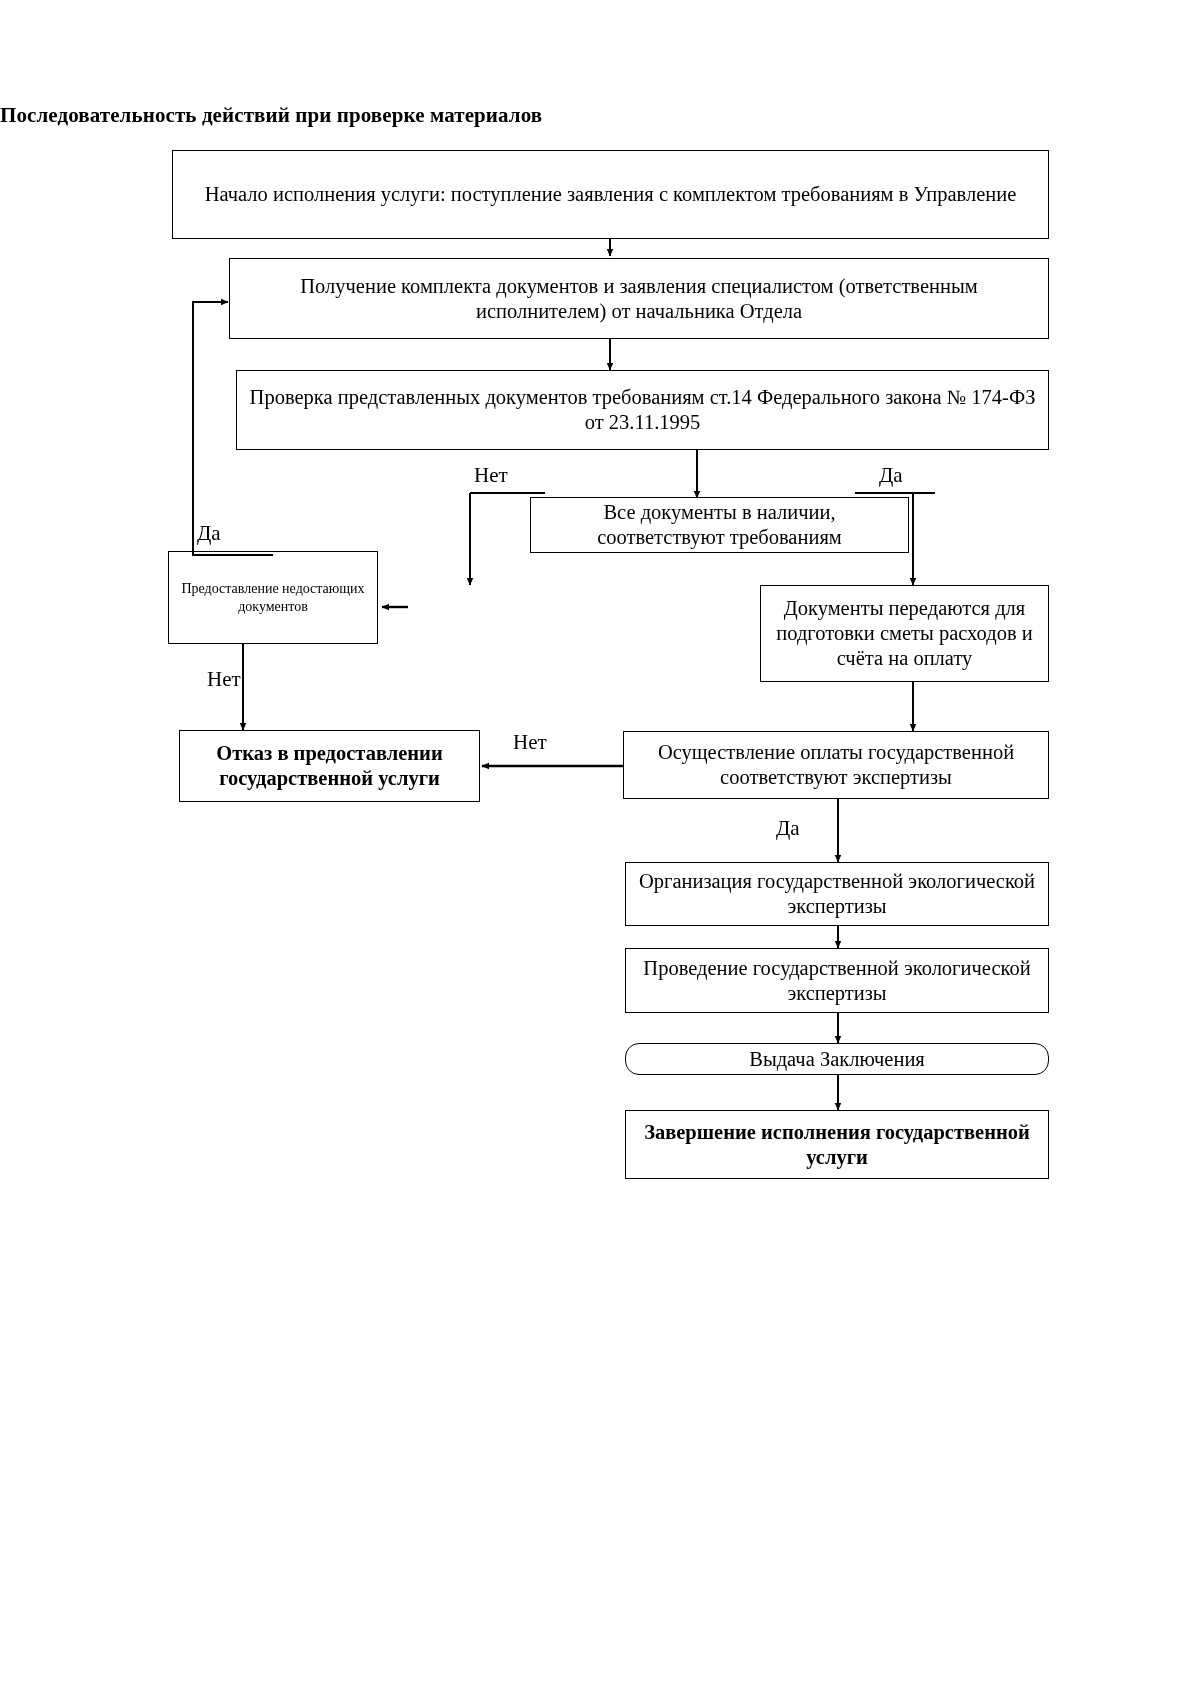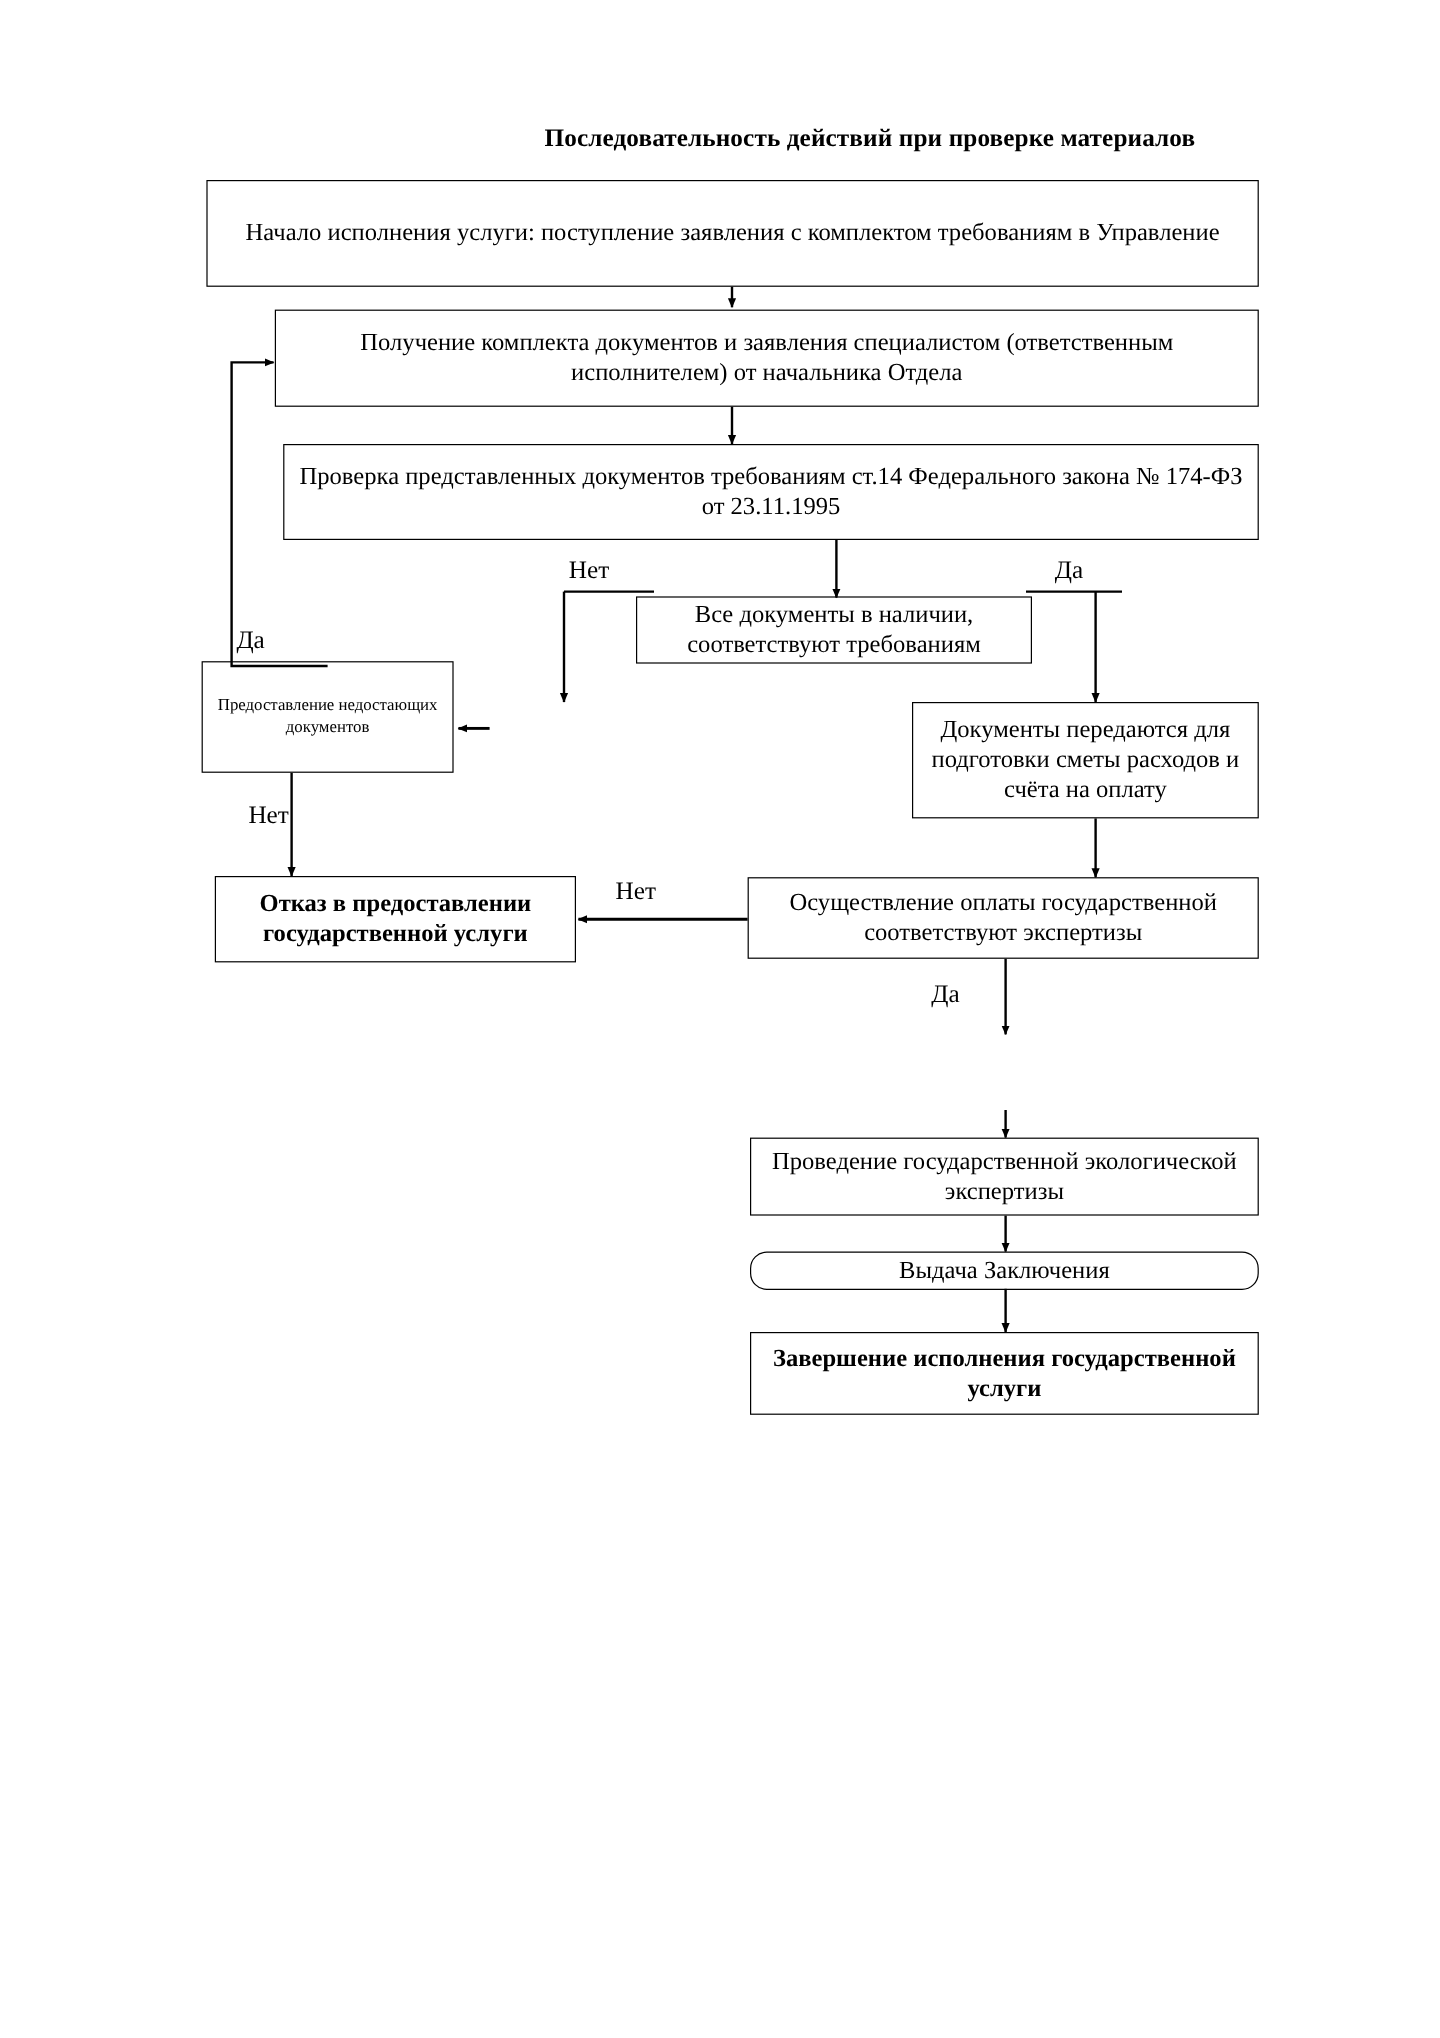--- a/index.html
+++ b/index.html
@@ -25,21 +25,21 @@
     top: 0;
     left: 0;
     width: 1200px;
     height: 1698px;
   }
   .chart-title {
     position: absolute;
     left: 0;
     top: 103px;
     width: 996px;
-    text-align: right;
+    text-align: left;
     font-size: 21px;
     font-weight: bold;
     letter-spacing: 0.1px;
     font-family: "Liberation Serif", "DejaVu Serif", serif;
   }
   .node {
     position: absolute;
     box-sizing: border-box;
     border: 1.6px solid #000;
     background: transparent;
@@ -112,41 +112,44 @@
   </div>
 
   <div class="node" style="left:229px; top:258px; width:820px; height:81px;">
     <span class="nd-text">Получение комплекта документов и заявления специалистом (ответственным исполнителем) от начальника Отдела</span>
   </div>
 
   <div class="node" style="left:236px; top:370px; width:813px; height:80px;">
     <span class="nd-text">Проверка представленных документов требованиям ст.14 Федерального закона № 174-ФЗ от 23.11.1995</span>
   </div>
 
-  <div class="node" style="left:530px; top:497px; width:330px; height:56px;">
+  <div class="node" style="left:530px; top:497px; width:379px; height:56px;">
     <span class="nd-text">Все документы в наличии, соответствуют требованиям</span>
   </div>
 
   <div class="node" style="left:168px; top:551px; width:210px; height:93px; font-size:14px;">
     <span class="nd-text">Предоставление недостающих документов</span>
   </div>
 
 
   <div class="node" style="left:760px; top:585px; width:289px; height:97px;">
     <span class="nd-text">Документы передаются для подготовки сметы расходов и счёта на оплату</span>
   </div>
 
   <div class="node bold" style="left:179px; top:730px; width:301px; height:72px;">
     <span class="nd-text">Отказ в предоставлении государственной услуги</span>
   </div>
 
   <div class="node" style="left:623px; top:731px; width:426px; height:68px;">
     <span class="nd-text">Осуществление оплаты государственной соответствуют экспертизы</span>
   </div>
 
+  <div class="node" style="left:625px; top:862px; width:424px; height:64px;">
+    <span class="nd-text">Организация государственной экологической экспертизы</span>
+  </div>
 
   <div class="node" style="left:625px; top:948px; width:424px; height:65px;">
     <span class="nd-text">Проведение государственной экологической экспертизы</span>
   </div>
 
   <div class="node" style="left:625px; top:1043px; width:424px; height:32px;border-radius:14px;">
     <span class="nd-text">Выдача Заключения</span>
   </div>
 
   <div class="node bold" style="left:625px; top:1110px; width:424px; height:69px;">

